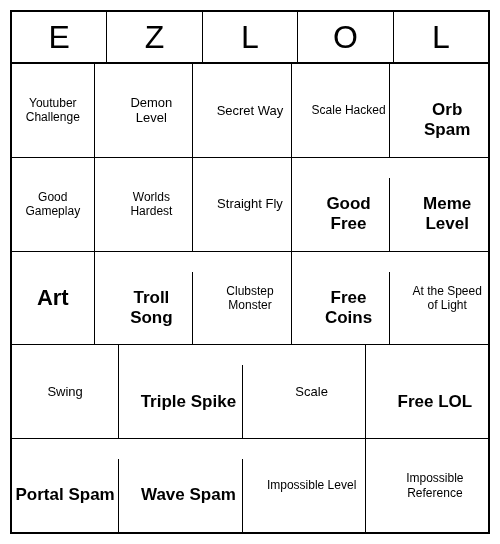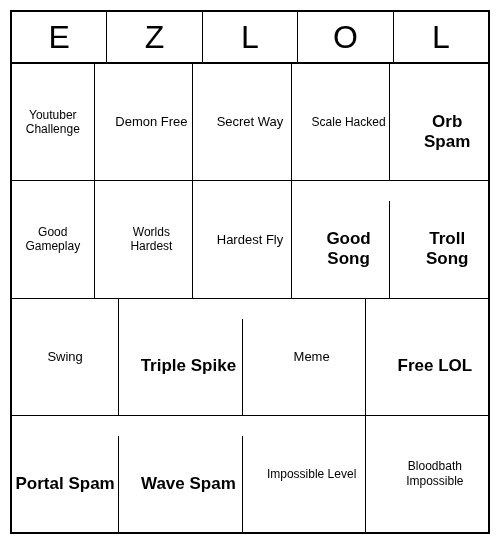--- a/index.html
+++ b/index.html
@@ -103,38 +103,45 @@
   <div class="bingo-header">
   <div class="header-cell">E</div>
       <div class="header-cell">Z</div>
       <div class="header-cell">L</div>
       <div class="header-cell">O</div>
       <div class="header-cell">L</div>
     </div>
   <div class="bingo-body">
   <div class="bingo-row">
         <div class="bingo-cell small-text">Youtuber Challenge</div>
-        <div class="bingo-cell">Demon Free</div>
+        <div class="bingo-cell">Demon Level</div>
         <div class="bingo-cell">Secret Way</div>
         <div class="bingo-cell small-text">Scale Hacked</div>
         <div class="bingo-cell medium-text">Orb Spam</div>
       </div>
       <div class="bingo-row">
         <div class="bingo-cell small-text">Good Gameplay</div>
         <div class="bingo-cell small-text">Worlds Hardest</div>
-        <div class="bingo-cell">Hardest Fly</div>
-        <div class="bingo-cell medium-text">Good Song</div>
+        <div class="bingo-cell">Straight Fly</div>
+        <div class="bingo-cell medium-text">Good Free</div>
+        <div class="bingo-cell medium-text">Meme Level</div>
+      </div>
+      <div class="bingo-row">
+        <div class="bingo-cell large-text">Art</div>
         <div class="bingo-cell medium-text">Troll Song</div>
+        <div class="bingo-cell small-text">Clubstep Monster</div>
+        <div class="bingo-cell medium-text">Free Coins</div>
+        <div class="bingo-cell small-text">At the Speed of Light</div>
       </div>
       <div class="bingo-row">
         <div class="bingo-cell">Swing</div>
         <div class="bingo-cell medium-text">Triple Spike</div>
-        <div class="bingo-cell">Meme</div>
+        <div class="bingo-cell">Scale</div>
         <div class="bingo-cell medium-text">Free LOL</div>
       </div>
       <div class="bingo-row">
         <div class="bingo-cell medium-text">Portal Spam</div>
         <div class="bingo-cell medium-text">Wave Spam</div>
         <div class="bingo-cell small-text">Impossible Level</div>
-        <div class="bingo-cell small-text">Bloodbath Impossible</div>
+        <div class="bingo-cell small-text">Impossible Reference</div>
       </div>
     </div>
 </div>
 
 </body></html>

